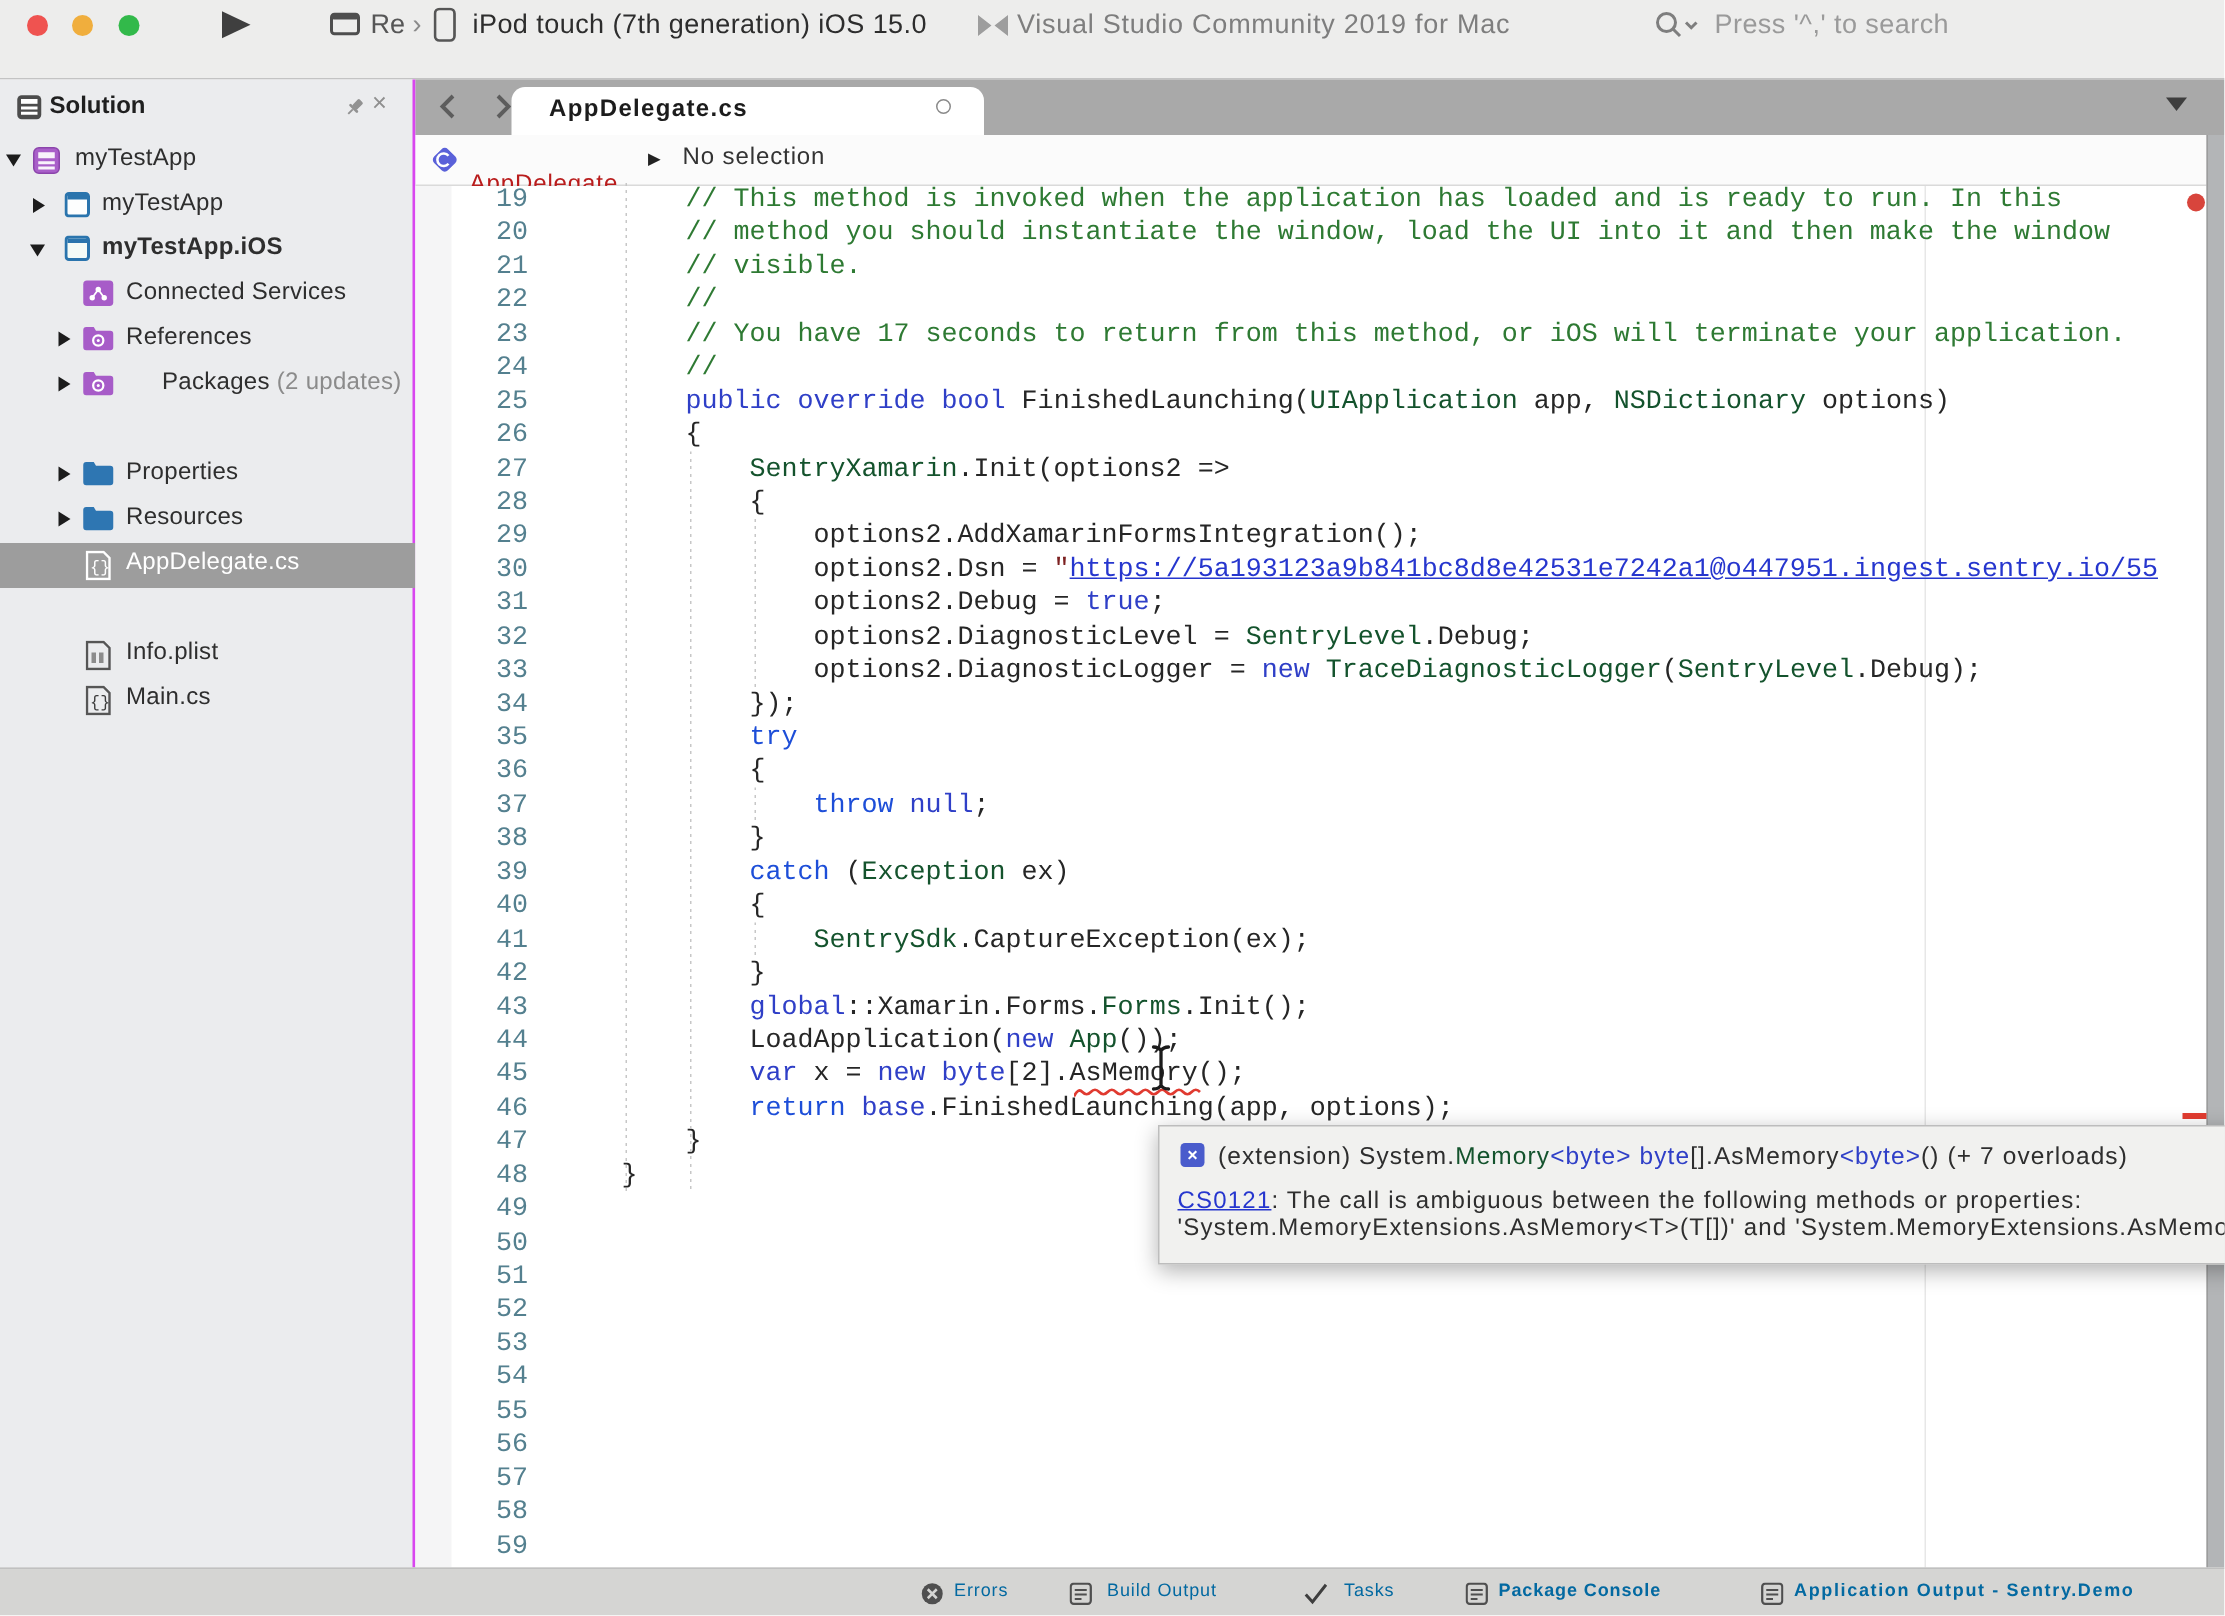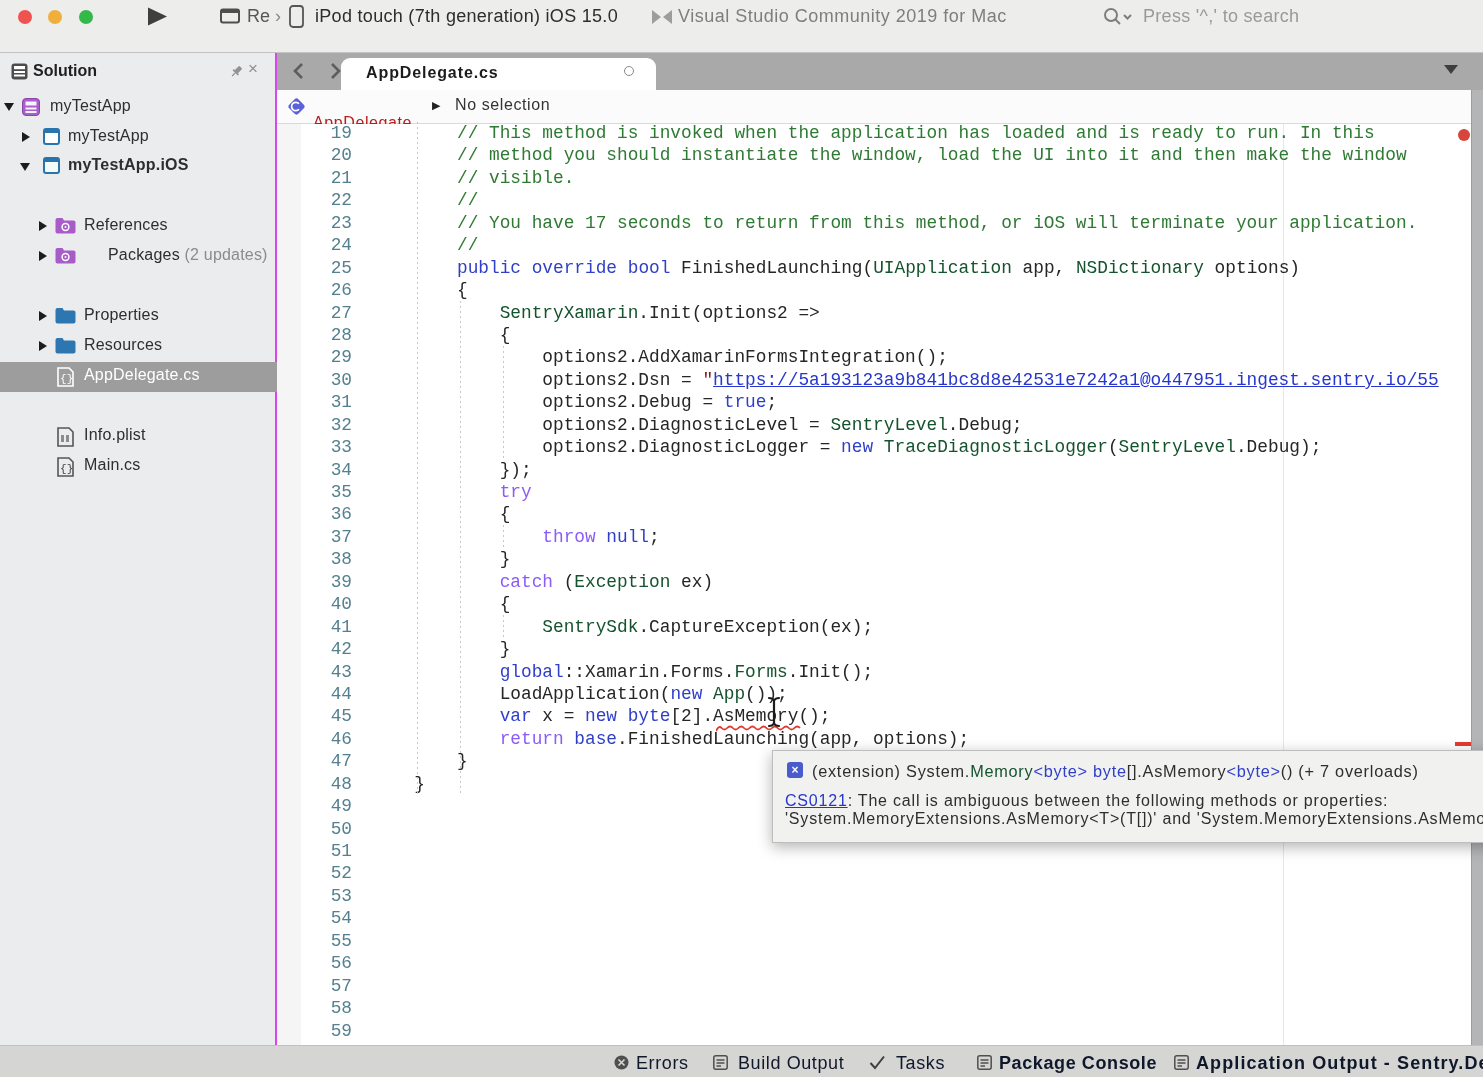--- a/index.html
+++ b/index.html
@@ -31,32 +31,32 @@
 
   
   #editor { left:277px; top:124px; width:1194px; height:921px; background:#fff;padding-left:34px; }
   #gutterband { position:absolute; left:0; top:0; width:24px; height:921px; background:#f5f5f6; }
   #colguide { position:absolute; left:1006px; top:0; width:1px; height:921px; background:#e7e7e7; }
   pre { font-family:"Liberation Mono", monospace; font-size:17.8px; line-height:22.43px; }
   #lnums { position:absolute; right: 1119px; top:-2px; text-align:right; color:#54808f; }
   #code { position:absolute; left:94.6px; top:-2px; color:#262626; }
   .c { color:#2e7a33; }
   .k { color:#2f3fc7; }
-  .pk { color:#8b5cf6; }
+  .pk { color:#1d4ed8; }
   .t { color:#14532d; }
   .q { color:#7c2121; }
   .lnk { color:#2636ce; text-decoration:underline; }
   .ig { position:absolute; width:1px; background-image:repeating-linear-gradient(to bottom,#c7c7c7 0 2px,transparent 2px 5px); }
 
   
   #rstrip { left:1471px; top:90px; width:12px; height:955px; background:#b3b5b7; border-left:1px solid #9c9c9c; }
 
   
   #statusbar { left:0; top:1045px; width:1483px; height:32px; background:#d5d5d3; border-top:1px solid #c0c0c0; }
-  .sbitem { position:absolute; top:7px; font-size:18px; color:#0f172a; white-space:nowrap; letter-spacing:0.6px; }
+  .sbitem { position:absolute; top:7px; font-size:12px; color:#0369a1; white-space:nowrap; letter-spacing:0.6px; }
 
   
   #tip { left:772px; top:750px; width:730px; height:93px; background:#f1f1ef; border:1px solid #bdbdbd; box-shadow:0 4px 14px rgba(0,0,0,.3); font-size:16px; color:#2e2e2e; }
 </style>
 </head>
 <body>
 
 <div class="abs" id="titlebar">
   <div class="tl" style="left:17.5px; background:#ef5350;"></div>
   <div class="tl" style="left:48px; background:#f0ae3d;"></div>
@@ -124,20 +124,30 @@
 
   <div class="srow" style="top:99px;">
     <span class="arr-d" style="left:20px; top:11px;"></span>
     <svg class="sic" style="left:43px; top:5px;" width="17" height="17" viewBox="0 0 17 17">
         <rect x="1" y="1" width="15" height="15" rx="2" fill="#f4fbf7" stroke="#2a74ad" stroke-width="2"></rect>
         <rect x="2" y="2" width="13" height="3" fill="#2a74ad"></rect>
       </svg>
     <span class="lbl" style="left:68px; font-weight:bold;">myTestApp.iOS</span>
   </div>
 
+  <div class="srow" style="top:129px;">
+    <svg class="sic" style="left:55px; top:4px;" width="21" height="19" viewBox="0 0 21 19">
+        <rect x="0.5" y="1" width="20" height="17" rx="2.5" fill="#a75cc8"></rect>
+        <circle cx="10.5" cy="7" r="1.8" fill="#fff"></circle>
+        <circle cx="6.5" cy="12.5" r="1.8" fill="#fff"></circle>
+        <circle cx="14.5" cy="12.5" r="1.8" fill="#fff"></circle>
+        <path d="M10.5 7 L6.5 12.5 M10.5 7 L14.5 12.5" stroke="#fff" stroke-width="1.2"></path>
+      </svg>
+    <span class="lbl" style="left:84px;">Connected Services</span>
+  </div>
 
   <div class="srow" style="top:159px;">
     <span class="arr-r" style="left:39px; top:9px;"></span>
     <svg class="sic" style="left:55px; top:5px;" width="21" height="17" viewBox="0 0 21 17">
         <path d="M0.5 3 Q0.5 1 2.5 1 L7.5 1 L9 3.5 L18.5 3.5 Q20.5 3.5 20.5 5.5 L20.5 14.5 Q20.5 16.5 18.5 16.5 L2.5 16.5 Q0.5 16.5 0.5 14.5 Z" fill="#a75cc8"></path>
         <circle cx="10.5" cy="10" r="3.4" fill="none" stroke="#fff" stroke-width="1.5"></circle>
         <circle cx="10.5" cy="10" r="1" fill="#fff"></circle>
       </svg>
     <span class="lbl" style="left:84px;">References</span>
   </div>

